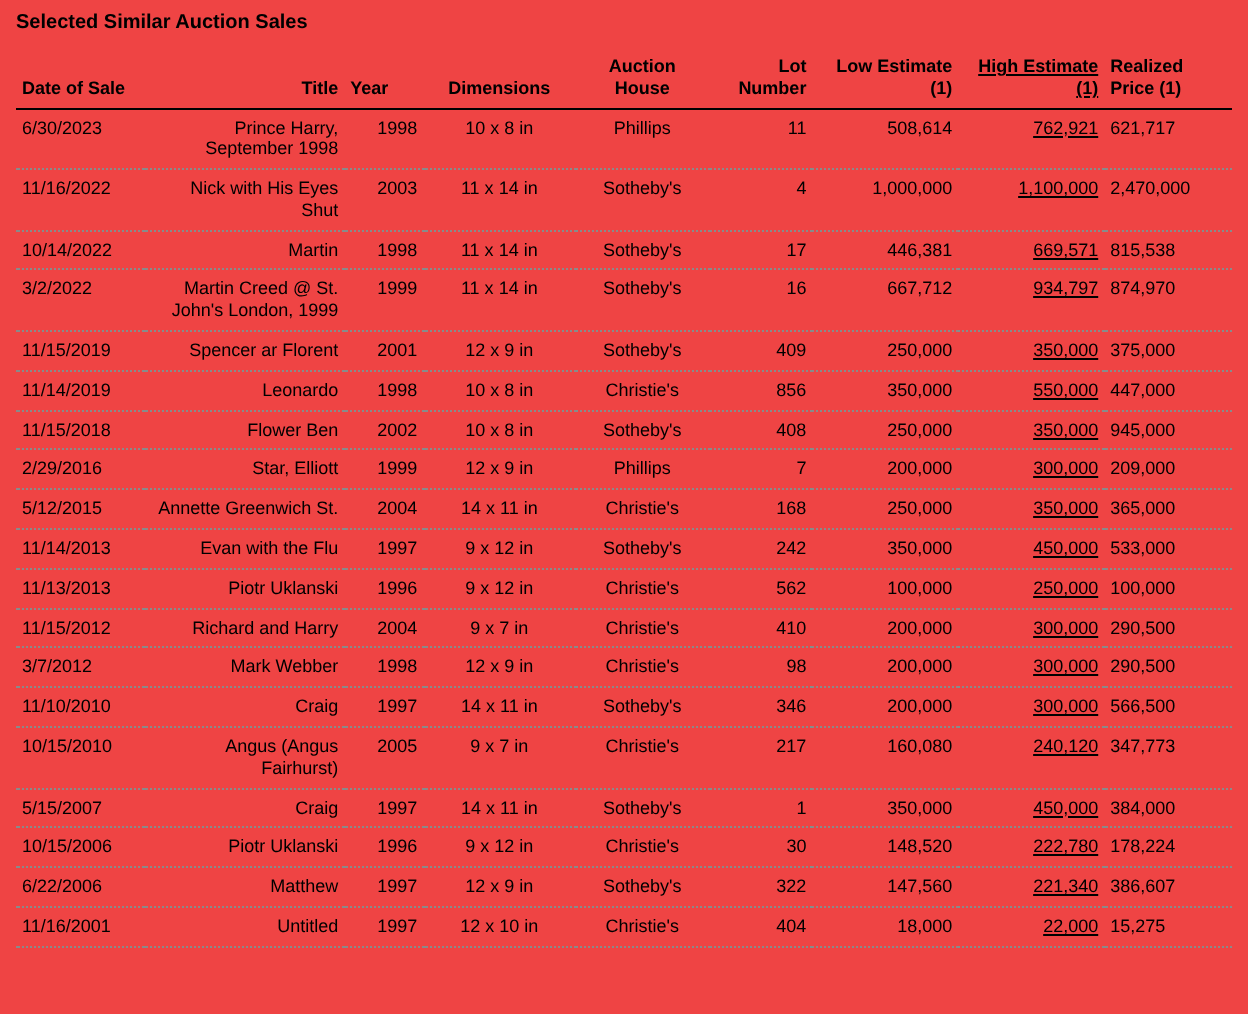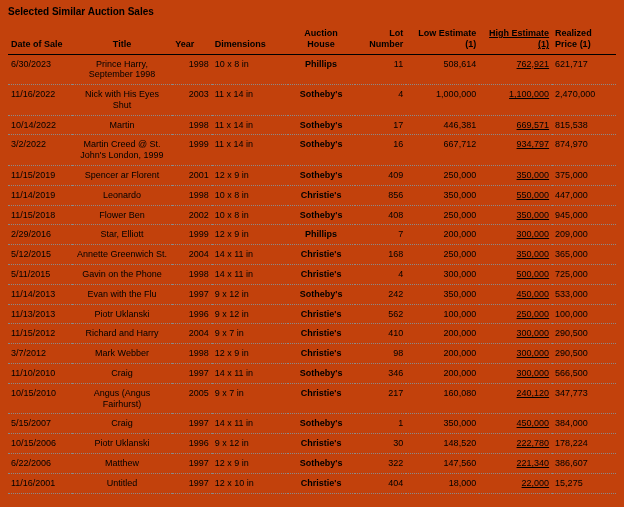--- a/index.html
+++ b/index.html
@@ -7,21 +7,21 @@
     margin: 0;
     padding: 0;
     background: #ffffff;
     font-family: "Liberation Sans", "DejaVu Sans", sans-serif;
     color: #000000;
   }
   .page {
     width: 624px;
     height: 507px;
     padding: 6px 8px 4px 8px;
-    background: #c2410c;
+    background: #ef4444;
     overflow: hidden;
   }
   .doc-title {
     font-size: 10px;
     font-weight: bold;
     margin: 0 0 10px 0;
   }
   table.sales-table {
     width: 100%;
     border-collapse: collapse;
@@ -37,24 +37,24 @@
   }
   table.sales-table tbody td {
     padding: 4px 3px 4px 3px;
     border-bottom: 1px dotted #8a8a8a;
     vertical-align: top;
     line-height: 1.2;
     word-wrap: break-word;
   }
   
   .col-1 { width: 10.5%; text-align: left; }
-  .col-2 { width: 16.5%; text-align: center; margin-left: 44px; }
+  .col-2 { width: 16.5%; text-align: right; margin-left: 44px; }
   .col-3 { width: 6.5%;  text-align: right; }
-  .col-4 { width: 12.5%; text-align: left; }
-  .col-5 { width: 11.0%; text-align: center; font-weight: bold; }
+  .col-4 { width: 12.5%; text-align: center; }
+  .col-5 { width: 11.0%; text-align: center; }
   .col-6 { width: 8.5%;  text-align: right; }
   .col-7 { width: 12.0%; text-align: right; }
   .col-8 { width: 12.0%; text-align: right; text-decoration: underline; }
   .col-9 { width: 10.5%; text-align: left; }
   thead th.col-3 { text-align: left; }
 </style>
 </head>
 <body>
 
 <div class="page">
@@ -168,31 +168,20 @@
           <td class="col-2">Annette Greenwich St.</td>
           <td class="col-3">2004</td>
           <td class="col-4">14 x 11 in</td>
           <td class="col-5">Christie's</td>
           <td class="col-6">168</td>
           <td class="col-7">250,000</td>
           <td class="col-8">350,000</td>
           <td class="col-9">365,000</td>
         </tr>
         <tr>
-          <td class="col-1">5/11/2015</td>
-          <td class="col-2">Gavin on the Phone</td>
-          <td class="col-3">1998</td>
-          <td class="col-4">14 x 11 in</td>
-          <td class="col-5">Christie's</td>
-          <td class="col-6">4</td>
-          <td class="col-7">300,000</td>
-          <td class="col-8">500,000</td>
-          <td class="col-9">725,000</td>
-        </tr>
-        <tr>
           <td class="col-1">11/14/2013</td>
           <td class="col-2">Evan with the Flu</td>
           <td class="col-3">1997</td>
           <td class="col-4">9 x 12 in</td>
           <td class="col-5">Sotheby's</td>
           <td class="col-6">242</td>
           <td class="col-7">350,000</td>
           <td class="col-8">450,000</td>
           <td class="col-9">533,000</td>
         </tr>

